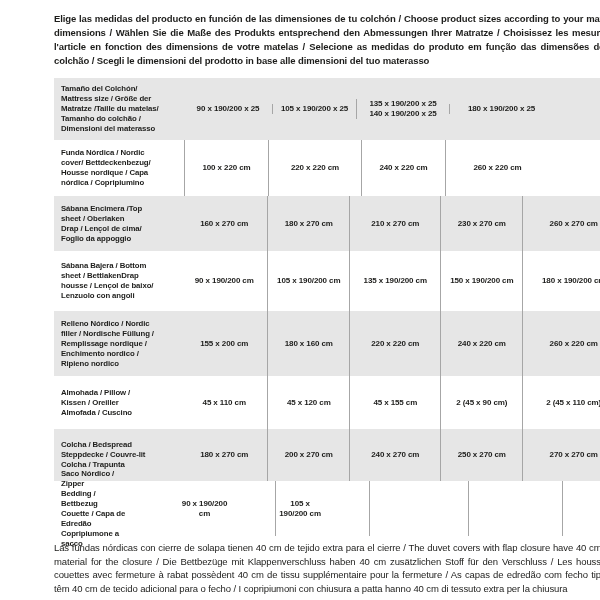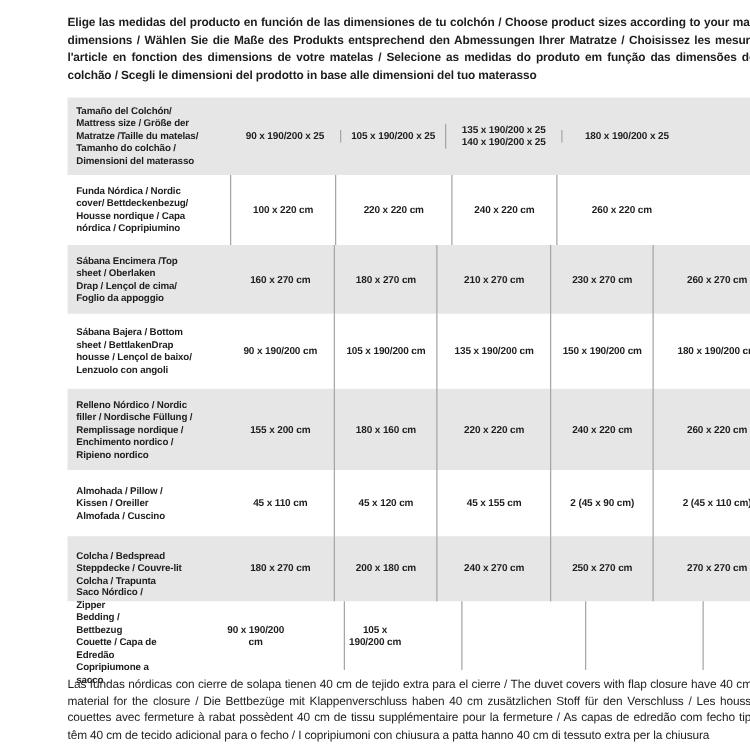--- a/index.html
+++ b/index.html
@@ -172,21 +172,21 @@
       <div class="cell val c3">45 x 155 cm</div>
       <div class="cell val c4">2 (45 x 90 cm)</div>
       <div class="cell val c5">2 (45 x 110 cm)</div>
     </div>
 
     <div class="row stripe r7">
       <div class="cell label">Colcha / Bedspread
 Steppdecke / Couvre-lit
 Colcha / Trapunta</div>
       <div class="cell val c1">180 x 270 cm</div>
-      <div class="cell val c2">200 x 180 cm</div>
+      <div class="cell val c2">200 x 270 cm</div>
       <div class="cell val c3">240 x 270 cm</div>
       <div class="cell val c4">250 x 270 cm</div>
       <div class="cell val c5">270 x 270 cm</div>
     </div>
 
     <div class="row r8">
       <div class="cell label">Saco Nórdico / Zipper
 Bedding / Bettbezug
 Couette  / Capa de Edredão
 Copripiumone a sacco</div>

